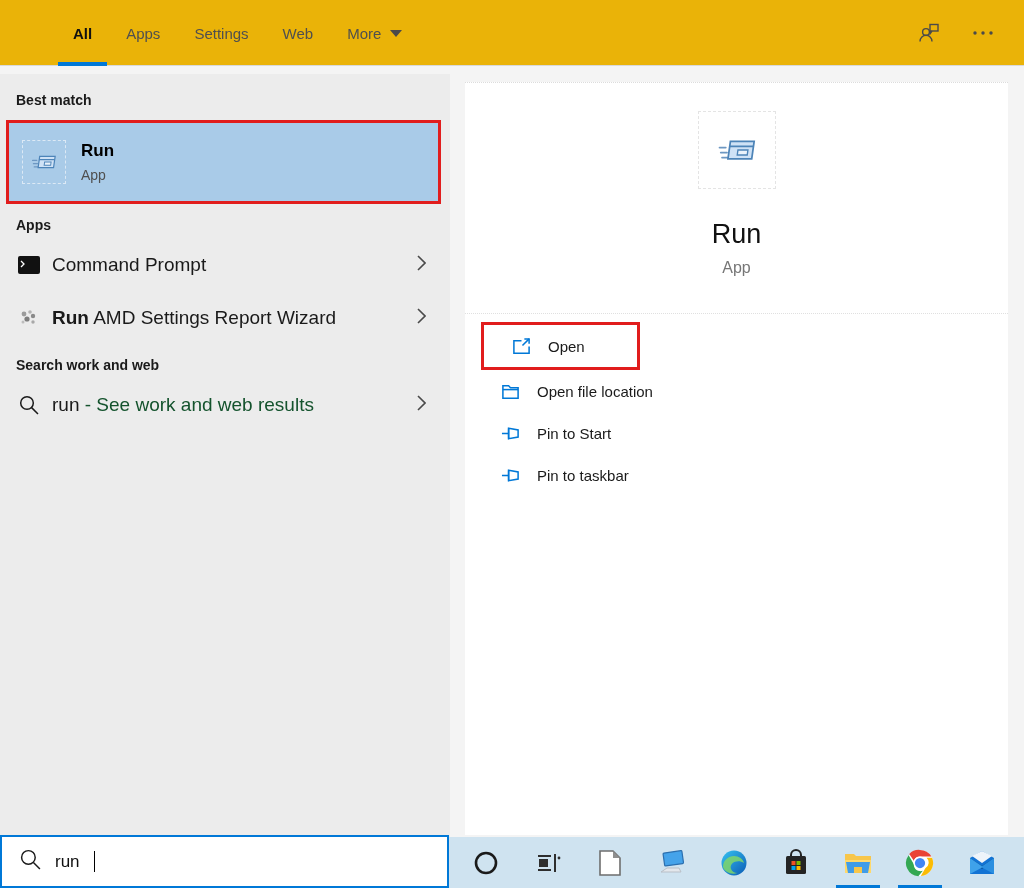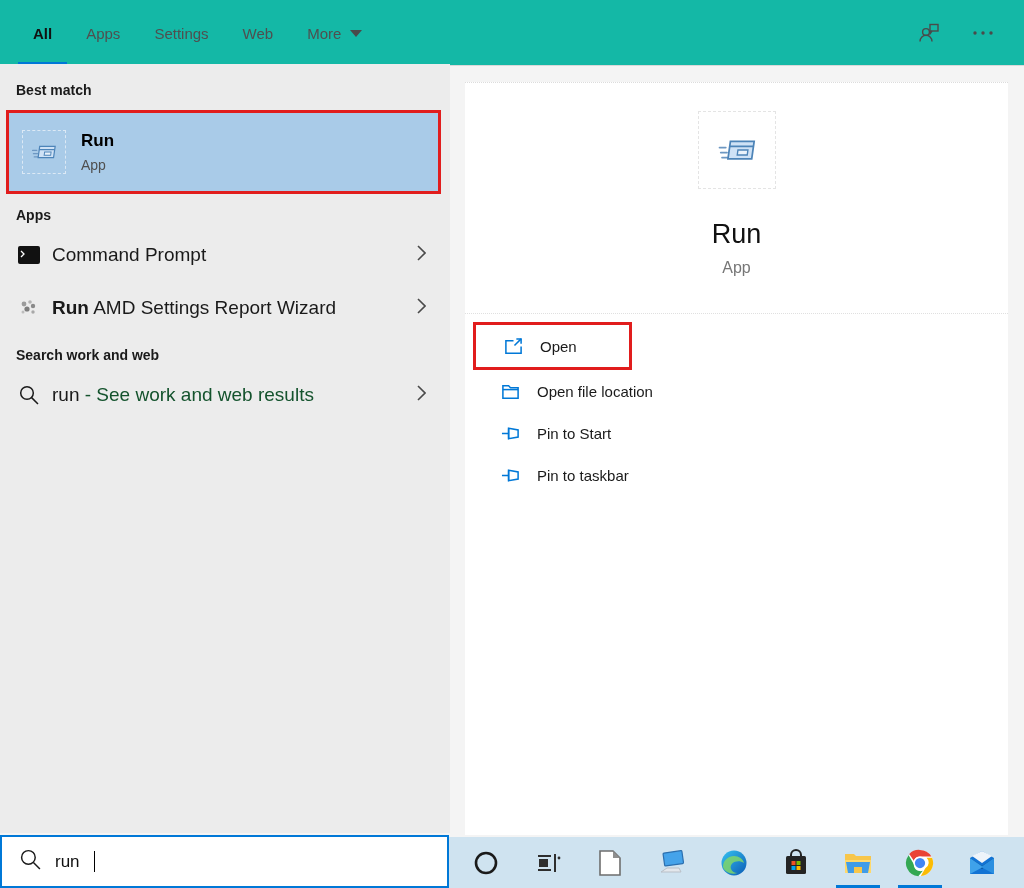--- a/index.html
+++ b/index.html
@@ -3,32 +3,32 @@
 <meta charset="utf-8">
 <style>
   :root{
     --accent:#0078d7; --highlight:#a9cbe8; --annotation:#e11d1d; --taskbar_bg:#cfe3f0;
   }
   *{box-sizing:border-box;margin:0;padding:0;font-family:"Liberation Sans","DejaVu Sans",sans-serif;}
   html,body{width:1024px;height:888px;overflow:hidden;background:#f4f4f4;}
   .stage{position:relative;width:1024px;height:888px;}
 
   
-  .top-header{position:absolute;top:0;left:0;right:0;height:66px;background:#14b8a6;border-bottom:1px solid #d9d9d9;}
+  .top-header{position:absolute;top:0;left:0;right:0;height:66px;background:#eab308;border-bottom:1px solid #d9d9d9;padding-left:40px;}
   .tabs{display:flex;margin-left:33px;gap:34px;height:66px;}
   .tab{position:relative;height:66px;display:flex;align-items:center;font-size:15px;color:#4f4f4f;cursor:default;}
   .tab.active{color:#111;font-weight:700;}
   .tab.active::after{content:"";position:absolute;left:-15px;right:-15px;bottom:0;height:4px;background:var(--accent);}
   .tab .dd{width:0;height:0;border-left:6px solid transparent;border-right:6px solid transparent;border-top:7px solid #4a4a4a;margin-left:9px;}
   .hdr-icon{position:absolute;top:20px;width:26px;height:26px;display:flex;align-items:center;justify-content:center;}
   .hdr-icon.feedback{right:82px;}
   .hdr-icon.ellipsis{right:28px;}
 
   
-  .left-pane{position:absolute;left:0;top:64px;width:450px;height:769px;background:#ececec;}
+  .left-pane{position:absolute;left:0;top:74px;width:450px;height:769px;background:#ececec;}
   .section-header{margin:16px 0 0 16px;font-size:14px;font-weight:700;color:#1a1a1a;line-height:18px;}
   .section-header.first{margin-top:17px;}
   .redbox{border:3px solid var(--annotation);}
   .best-match-box{margin:11px 9px 0 6px;}
   .best-match-row{height:78px;background:var(--highlight);display:flex;align-items:center;padding-left:13px;gap:15px;}
   .bm-tile{width:44px;height:44px;border:1px dashed #dce9f5;display:flex;align-items:center;justify-content:center;flex:0 0 auto;}
   .bm-title{font-size:17px;font-weight:700;color:#000;}
   .bm-sub{font-size:14px;color:#4f4f4f;margin-top:6px;}
   .result-row{height:45px;margin-top:8px;display:flex;align-items:center;padding:0 16px;font-size:19px;color:#1a1a1a;position:relative;}
   .result-row .ric{width:26px;margin-right:10px;display:flex;align-items:center;justify-content:center;flex:0 0 auto;}
@@ -38,21 +38,21 @@
 
   
   .right-bg{position:absolute;left:450px;top:66px;right:0;height:769px;background:#f4f4f4;}
   .card{position:absolute;left:15px;top:16px;width:543px;height:753px;background:#fff;border-top:1px dotted #dcdcdc;}
   .big-tile{width:78px;height:78px;margin:28px auto 0;border:1px dashed #e4e4e4;background:#fff;display:flex;align-items:center;justify-content:center;}
   .pv-title{margin-top:30px;text-align:center;font-size:27px;font-weight:400;color:#111;}
   .pv-sub{margin-top:9px;text-align:center;font-size:16px;color:#767676;}
   .pv-divider{margin-top:36px;border-top:1px dotted #e0e0e0;}
   .actions{margin-top:8px;}
   .action-row{height:42px;display:flex;align-items:center;padding-left:35px;gap:17px;font-size:15px;color:#1a1a1a;}
-  .action-row.boxed{width:159px;height:48px;margin-left:8px;border:3px solid var(--annotation);padding-left:27px;}
+  .action-row.boxed{width:159px;height:48px;margin-left:16px;border:3px solid var(--annotation);padding-left:27px;}
   .aicon{width:20px;display:flex;align-items:center;justify-content:center;flex:0 0 auto;}
 
   
   .search-box{position:absolute;left:0;bottom:0;width:449px;height:53px;background:#fff;border:2px solid var(--accent);display:flex;align-items:center;padding-left:17px;gap:13px;}
   .search-box .q{font-size:17px;color:#111;}
   .caret{display:inline-block;width:1.5px;height:21px;background:#000;vertical-align:middle;margin-left:1px;}
   .taskbar{position:absolute;left:449px;right:0;bottom:0;height:51px;background:var(--taskbar_bg);display:flex;align-items:center;padding-left:6px;}
   .tb-btn{width:62px;height:51px;display:flex;align-items:center;justify-content:center;position:relative;}
   .tb-btn.active::after{content:"";position:absolute;left:9px;right:9px;bottom:0;height:3.5px;background:var(--accent);}
 </style>

